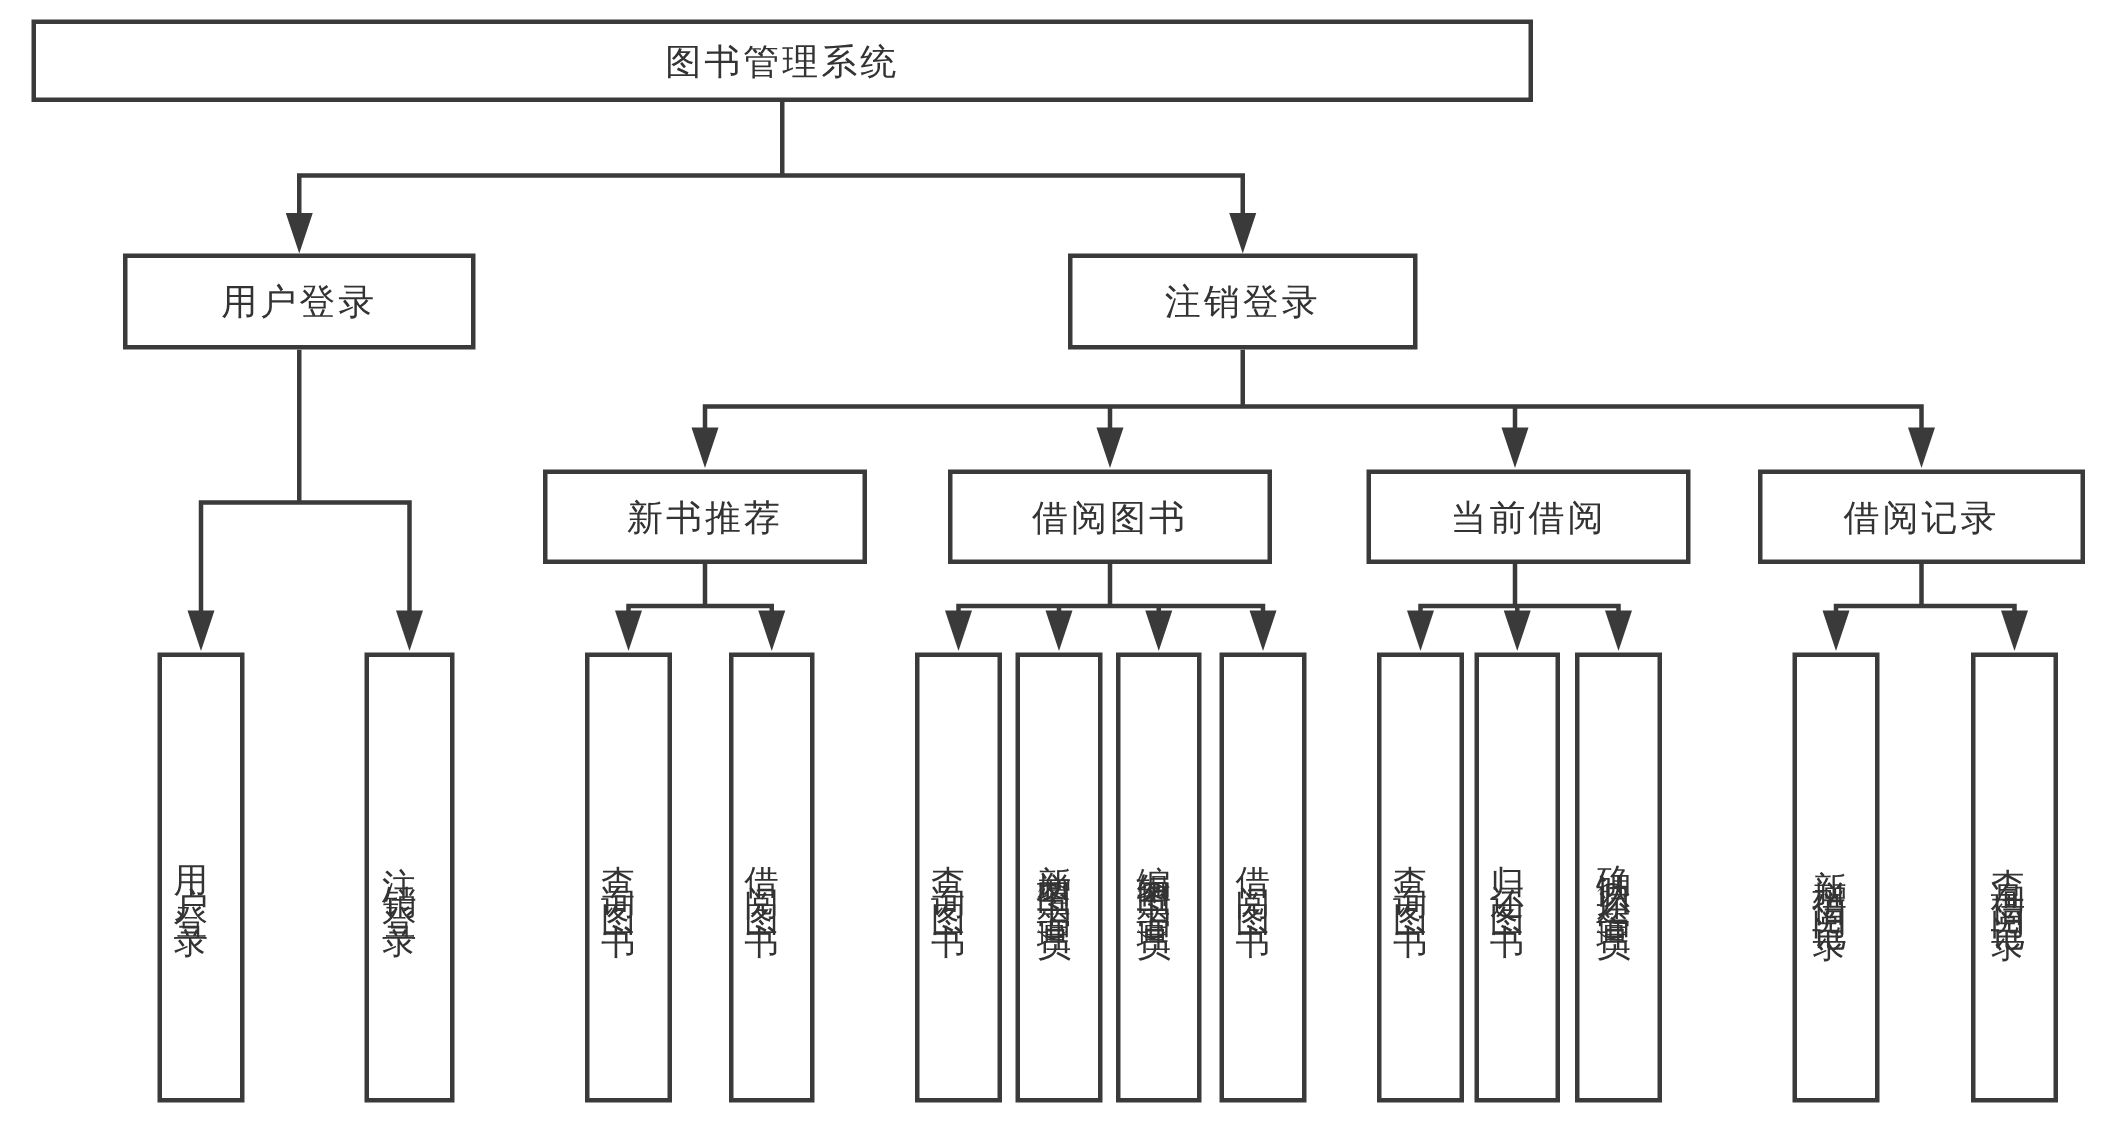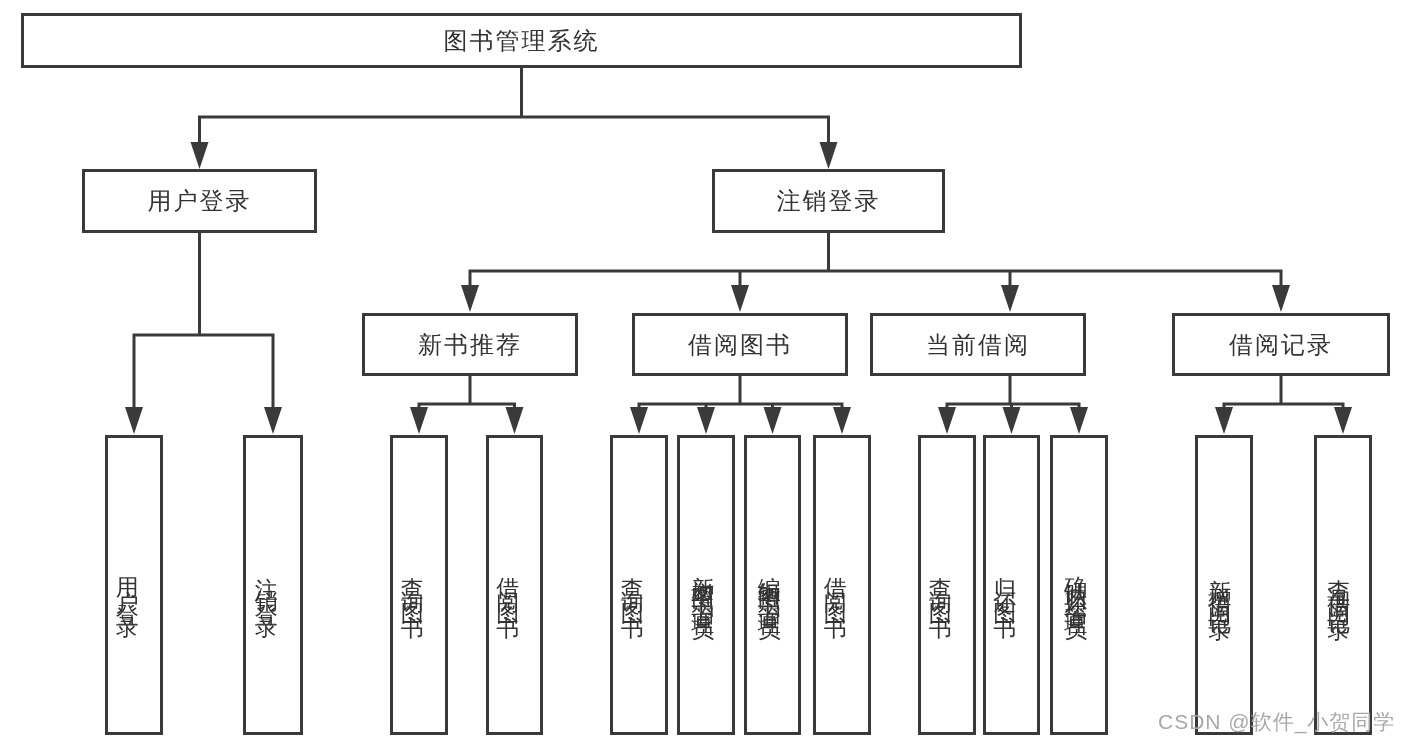--- a/index.html
+++ b/index.html
@@ -112,21 +112,21 @@
   <div class="node hbox" style="left:712px;top:169px;width:233px;height:64px;">
     <span>注销登录</span>
   </div>
 
   <div class="node hbox" style="left:362px;top:313px;width:216px;height:63px;justify-content:center;">
     <span>新书推荐</span>
   </div>
   <div class="node hbox" style="left:632px;top:313px;width:216px;height:63px;">
     <span>借阅图书</span>
   </div>
-  <div class="node hbox" style="left:870px;top:313px;width:216px;height:63px;">
+  <div class="node hbox" style="left:911px;top:313px;width:216px;height:63px;">
     <span>当前借阅</span>
   </div>
   <div class="node hbox" style="left:1172px;top:313px;width:218px;height:63px;">
     <span>借阅记录</span>
   </div>
 
   <div class="node leaf" style="left:105px;width:58px;">
     <span class="vtext sp-wide">用户登录</span>
   </div>
   <div class="node leaf" style="left:243px;width:60px;">
@@ -163,15 +163,14 @@
     <span class="vtext sp-tight">确认归还（管理员）</span>
   </div>
 
   <div class="node leaf" style="left:1195px;width:58px;">
     <span class="vtext sp-mid">新增借阅记录</span>
   </div>
   <div class="node leaf" style="left:1314px;width:58px;">
     <span class="vtext sp-mid">查询借阅记录</span>
   </div>
 
-  <div class="watermark">CSDN @软件_小贺同学</div>
 
 </div>
 
 </body></html>

